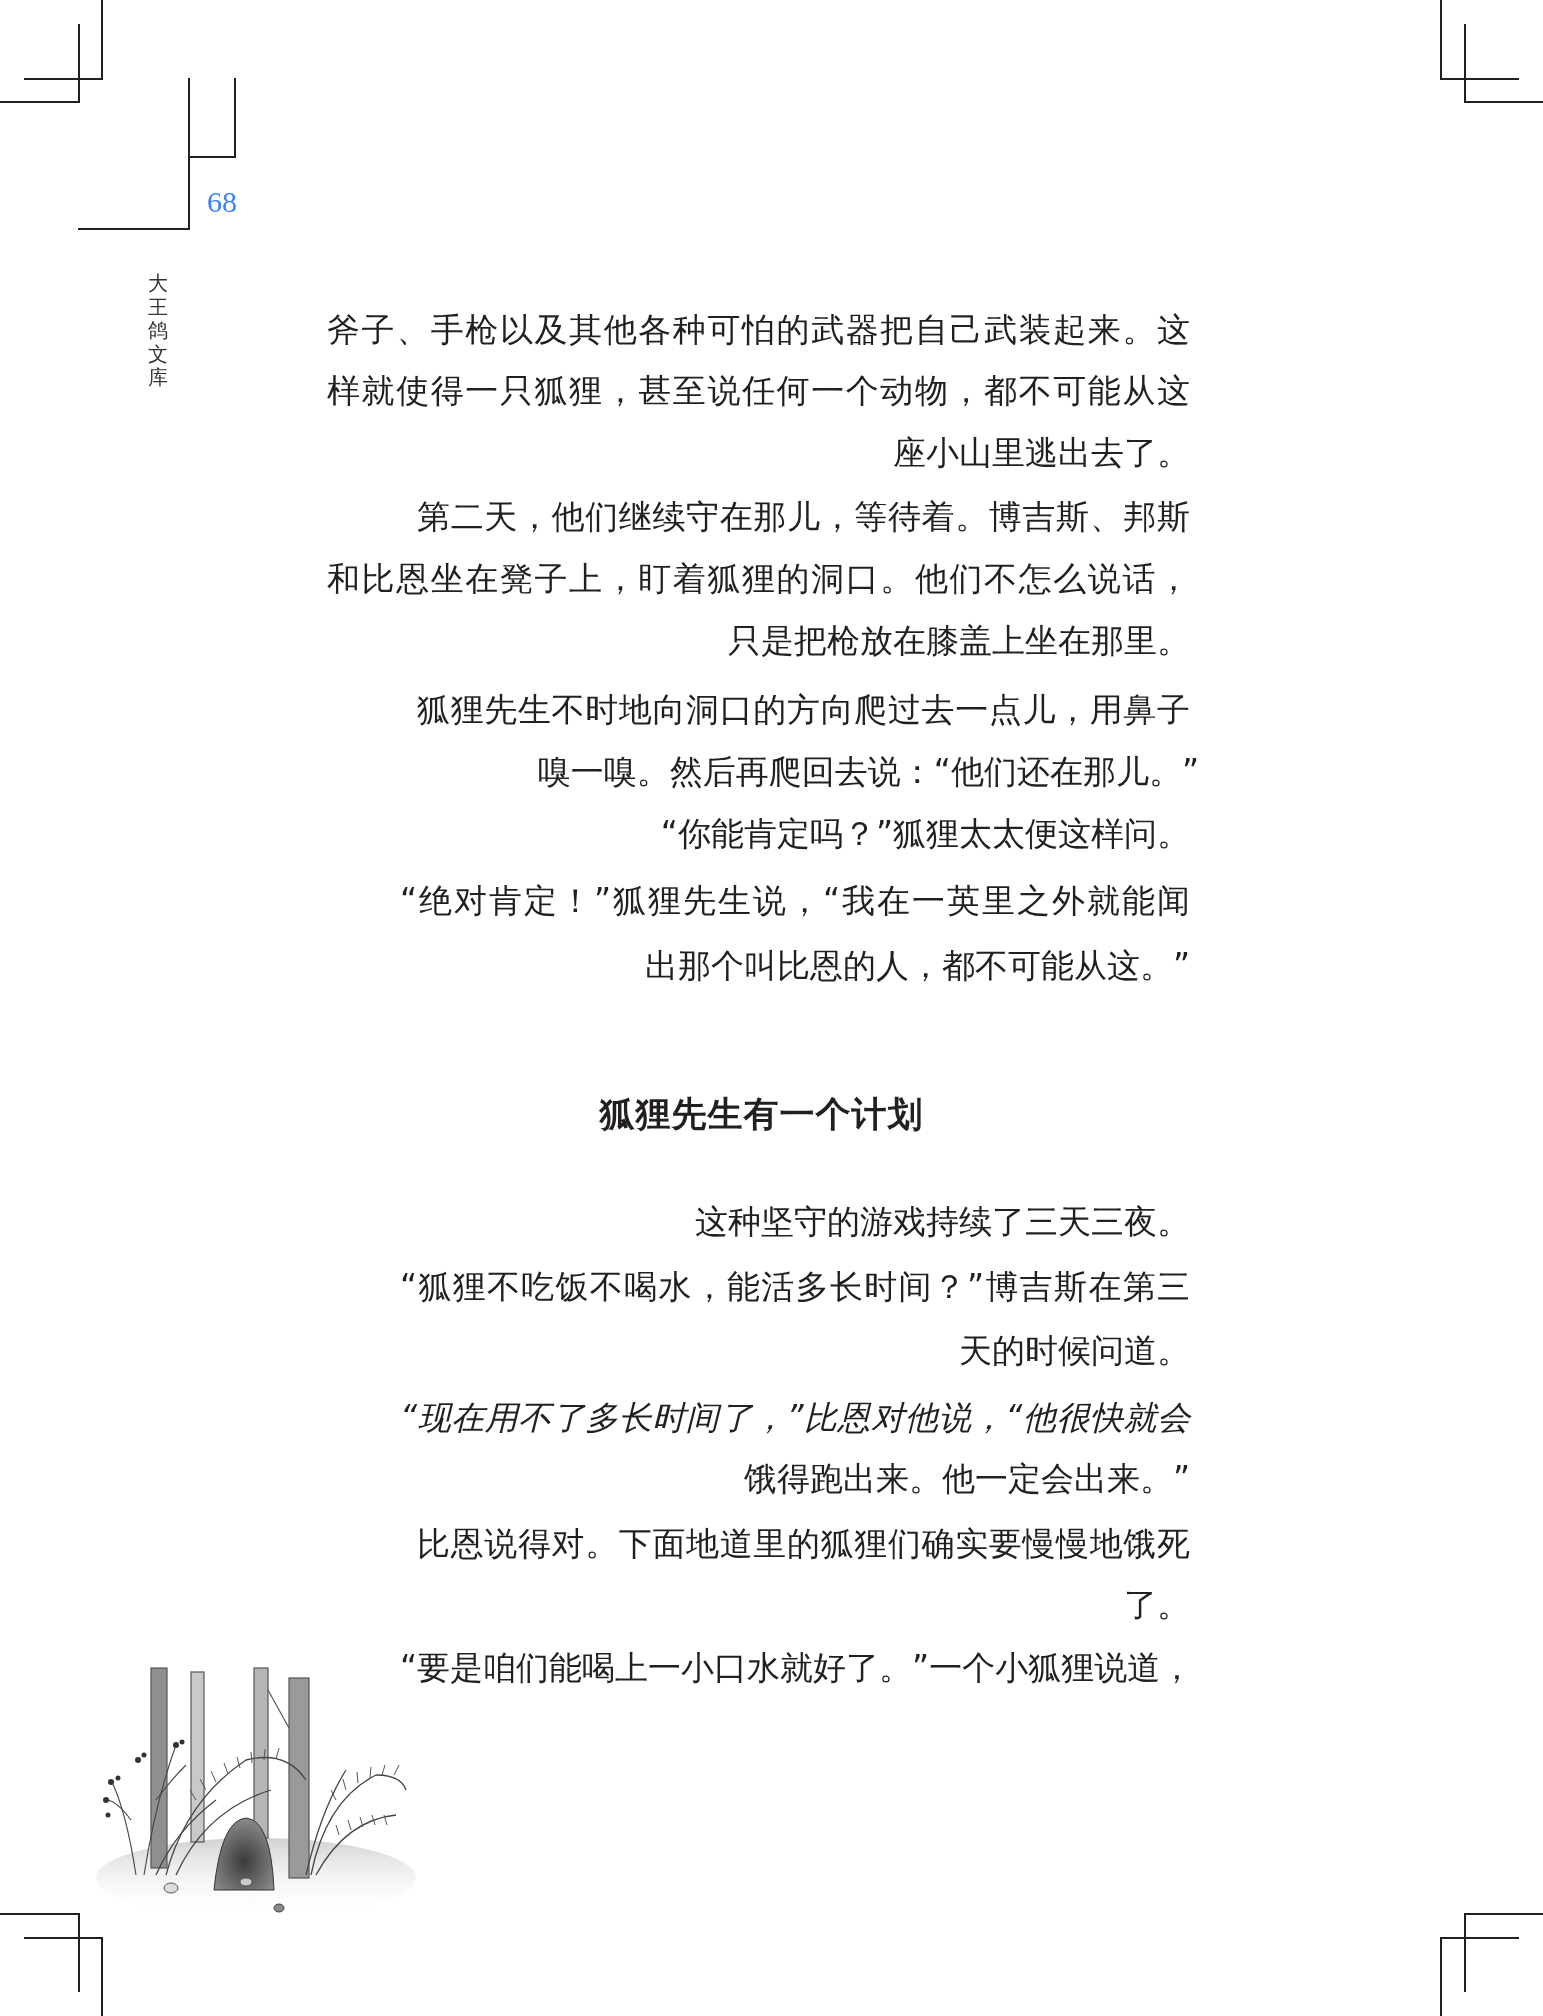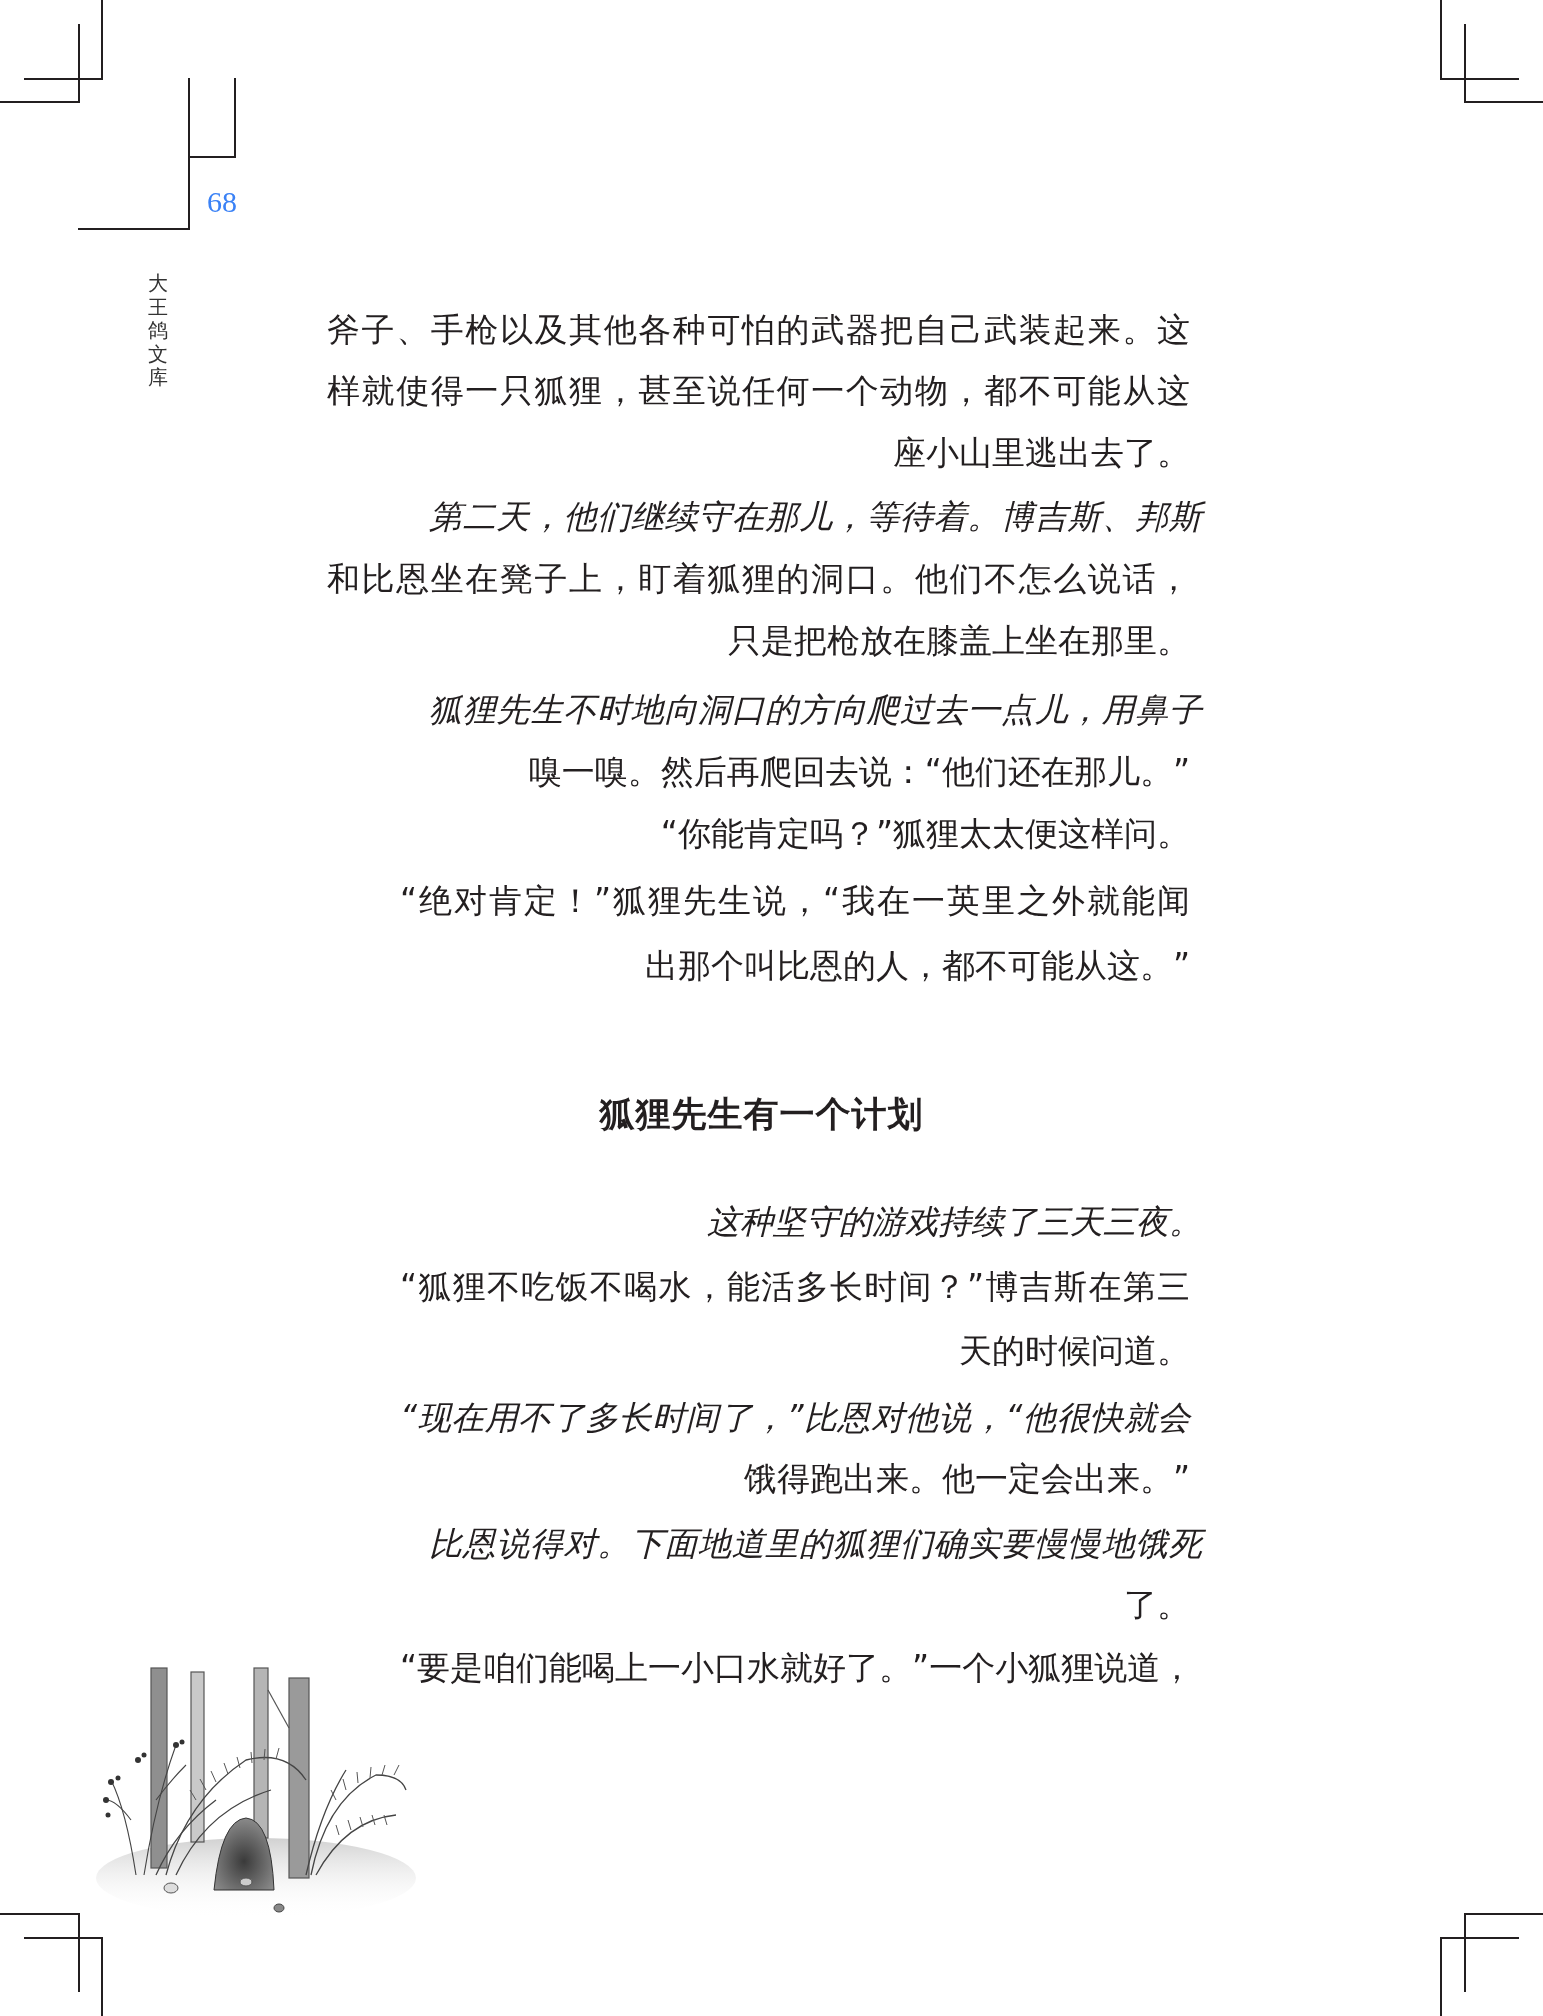--- a/index.html
+++ b/index.html
@@ -9,21 +9,21 @@
   .h { height:2px; }
   .v { width:2px; }
   #page-number { position:absolute; left:207px; top:186px; font-family:"Liberation Serif","DejaVu Serif",serif;
          font-size:30px; color:#3b82f6; line-height:32px; }
   #series { position:absolute; left:146px; top:272px; width:24px; font-size:20px; line-height:23.5px;
          color:#333; text-align:center; }
   #series span { display:block; }
   .line { position:absolute; left:327px; width:863px; height:40px; font-size:33px; line-height:40px;
           white-space:nowrap; color:#231f20;text-align:right; }
   .line.full { text-align:justify; text-align-last:justify; }
-  .line.indent { left:429px; width:773px;font-style:italic; }
+  .line.indent { left:417px; width:773px; }
   .line.indent-q { left:400px; width:790px; }
   #heading { position:absolute; left:560px; width:403px; top:1094px; font-size:35px; line-height:40px;
              text-align:center; font-weight:bold; color:#231f20; letter-spacing:1px; }
   #illustration { position:absolute; left:96px; top:1650px; width:320px; height:270px; }
 </style>
 </head>
 <body>
 
 <div class="mark v" style="left:101px;top:0;height:79px;"></div>
 <div class="mark h" style="left:24px;top:78px;width:79px;"></div>
@@ -61,21 +61,21 @@
 </div>
 
 <div id="body-before">
     <div class="line full" style="top: 310px;">斧子、手枪以及其他各种可怕的武器把自己武装起来。这</div>
     <div class="line full" style="top: 371px;">样就使得一只狐狸，甚至说任何一个动物，都不可能从这</div>
     <div class="line" style="top: 433px;">座小山里逃出去了。</div>
     <div class="line full indent" style="top: 497px;">第二天，他们继续守在那儿，等待着。博吉斯、邦斯</div>
     <div class="line full" style="top: 559px;">和比恩坐在凳子上，盯着狐狸的洞口。他们不怎么说话，</div>
     <div class="line" style="top: 621px;">只是把枪放在膝盖上坐在那里。</div>
     <div class="line full indent" style="top: 690px;">狐狸先生不时地向洞口的方向爬过去一点儿，用鼻子</div>
-    <div class="line" style="top: 752px;">嗅一嗅。然后再爬回去说：“他们还在那儿。”</div>
+    <div class="line" style="top: 752px; margin-left: 9px;">嗅一嗅。然后再爬回去说：“他们还在那儿。”</div>
     <div class="line indent-q" style="top: 814px;">“你能肯定吗？”狐狸太太便这样问。</div>
     <div class="line full indent-q" style="top: 881px;">“绝对肯定！”狐狸先生说，“我在一英里之外就能闻</div>
     <div class="line" style="top: 946px;">出那个叫比恩的人，都不可能从这。”</div>
   </div>
 
 <div id="heading">狐狸先生有一个计划</div>
 
 <div id="body-after">
     <div class="line indent" style="top: 1202px;">这种坚守的游戏持续了三天三夜。</div>
     <div class="line full indent-q" style="top: 1267px;">“狐狸不吃饭不喝水，能活多长时间？”博吉斯在第三</div>

